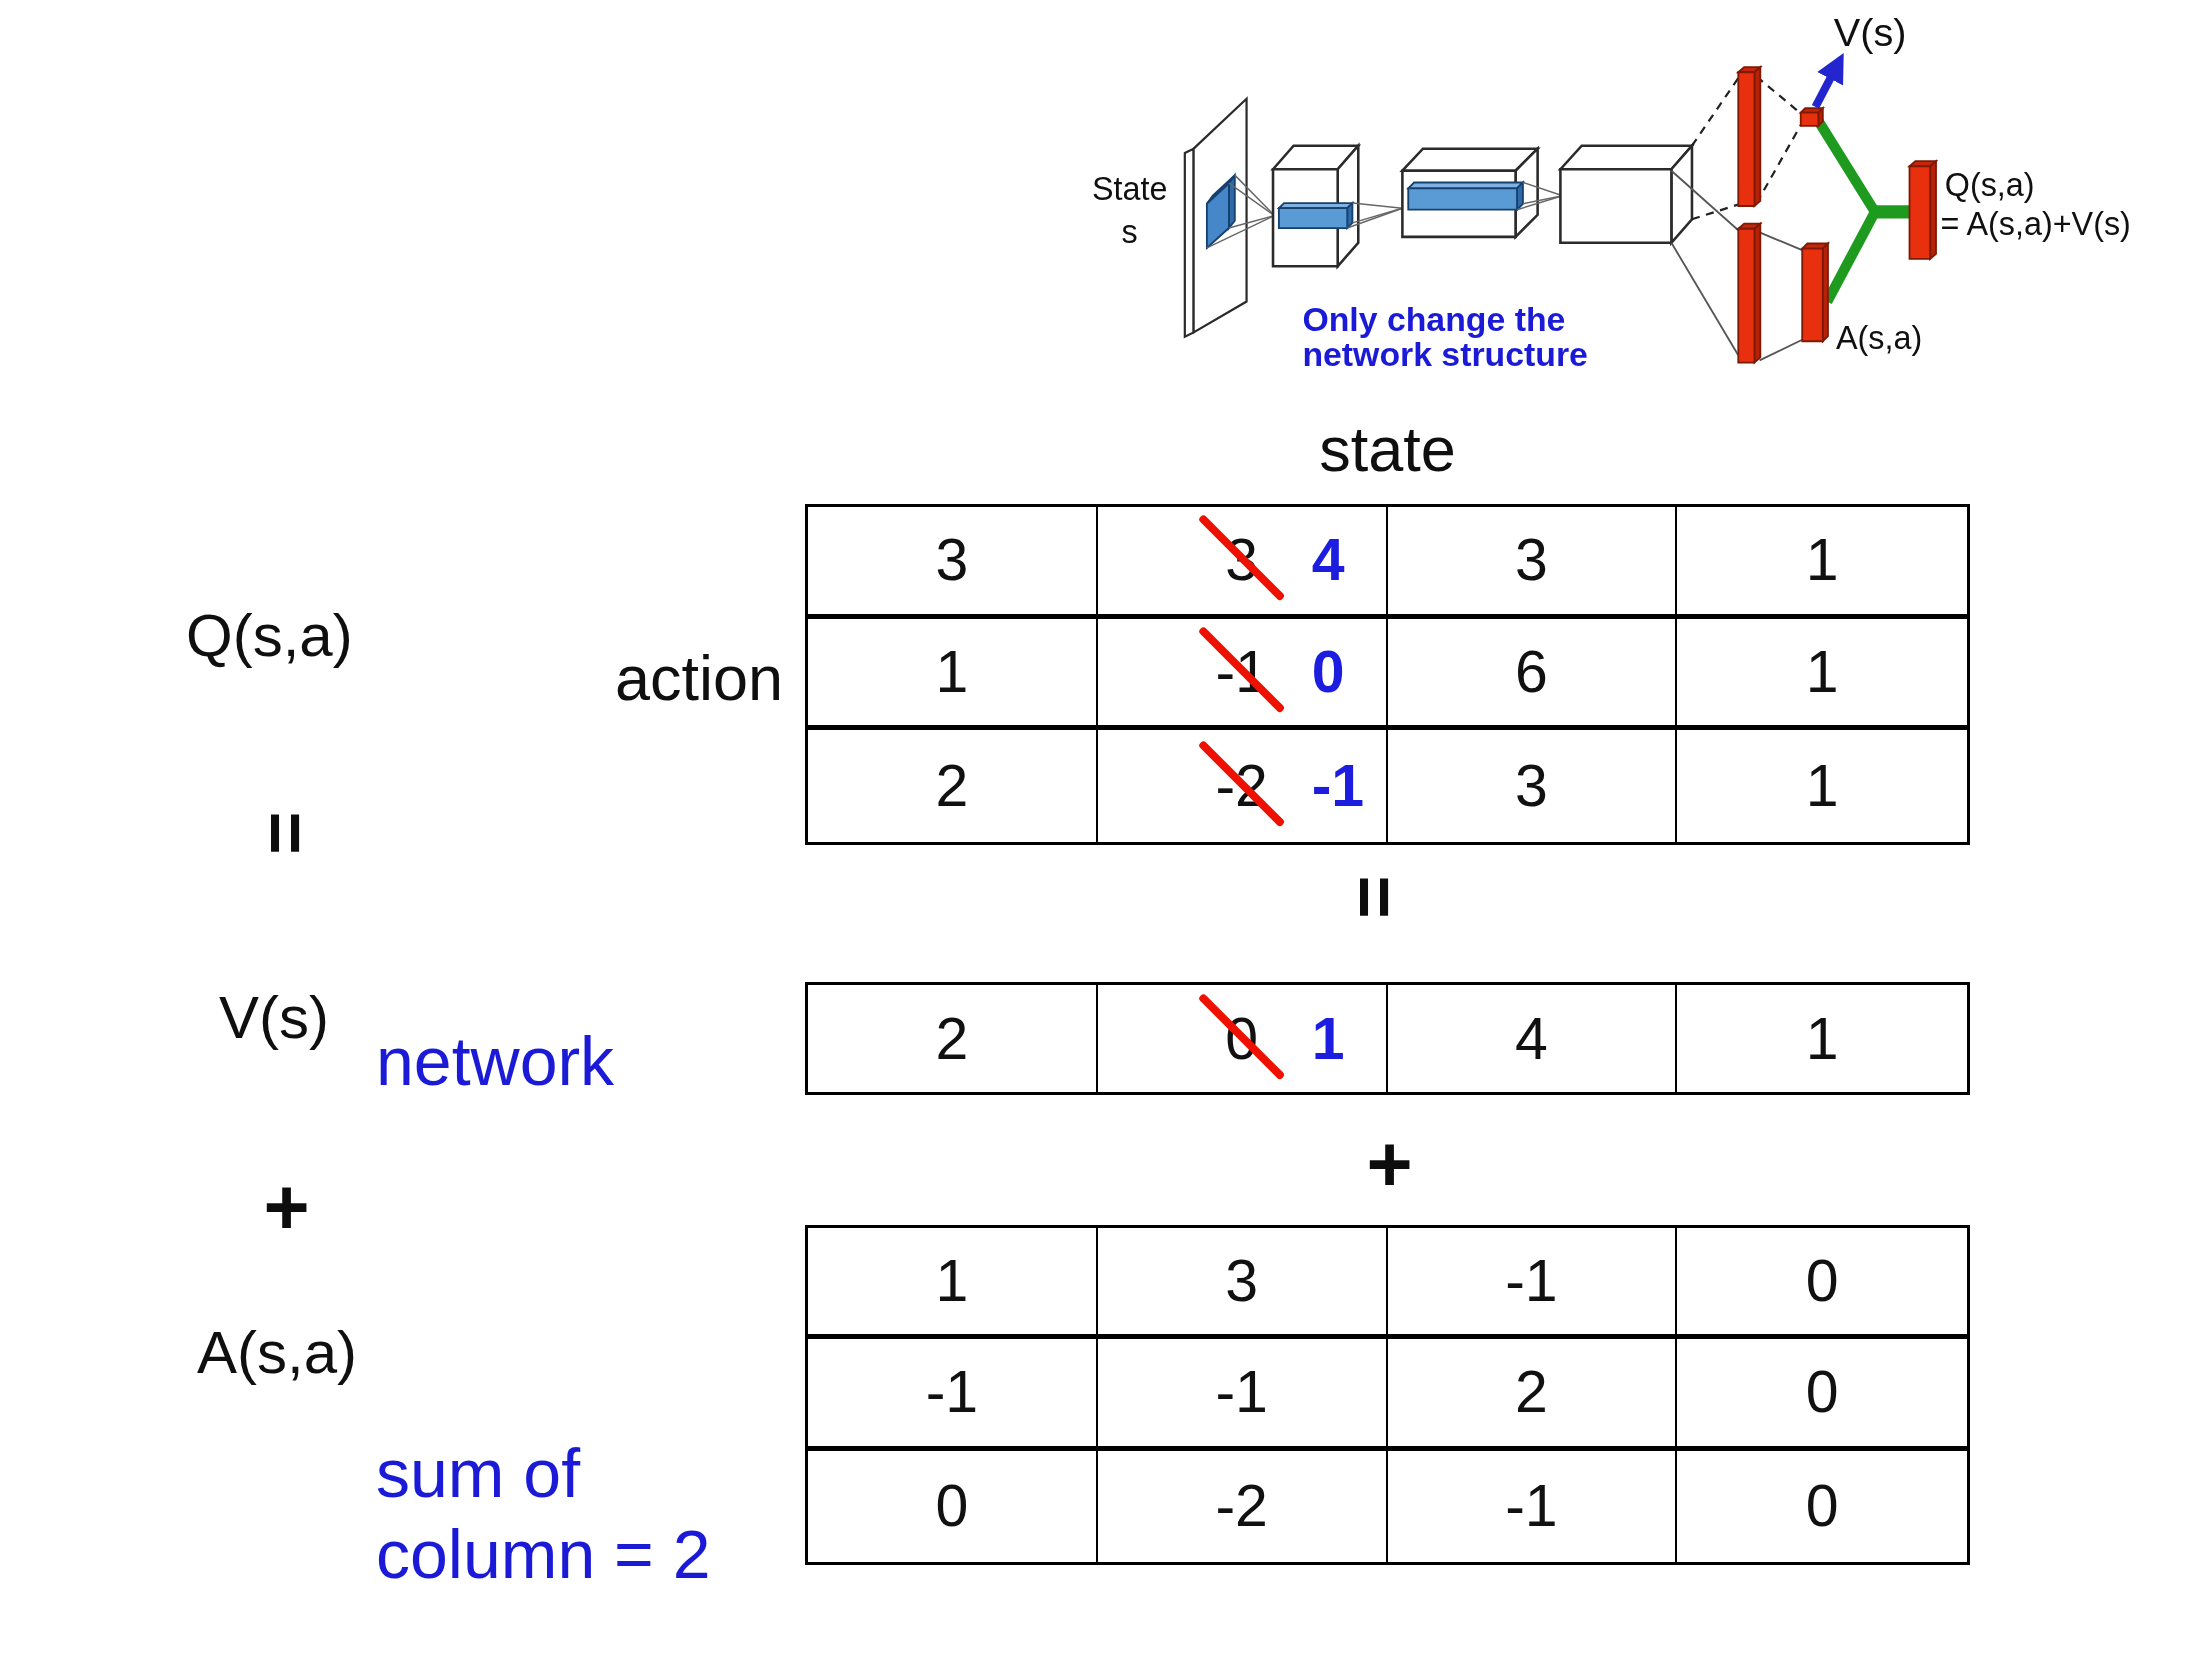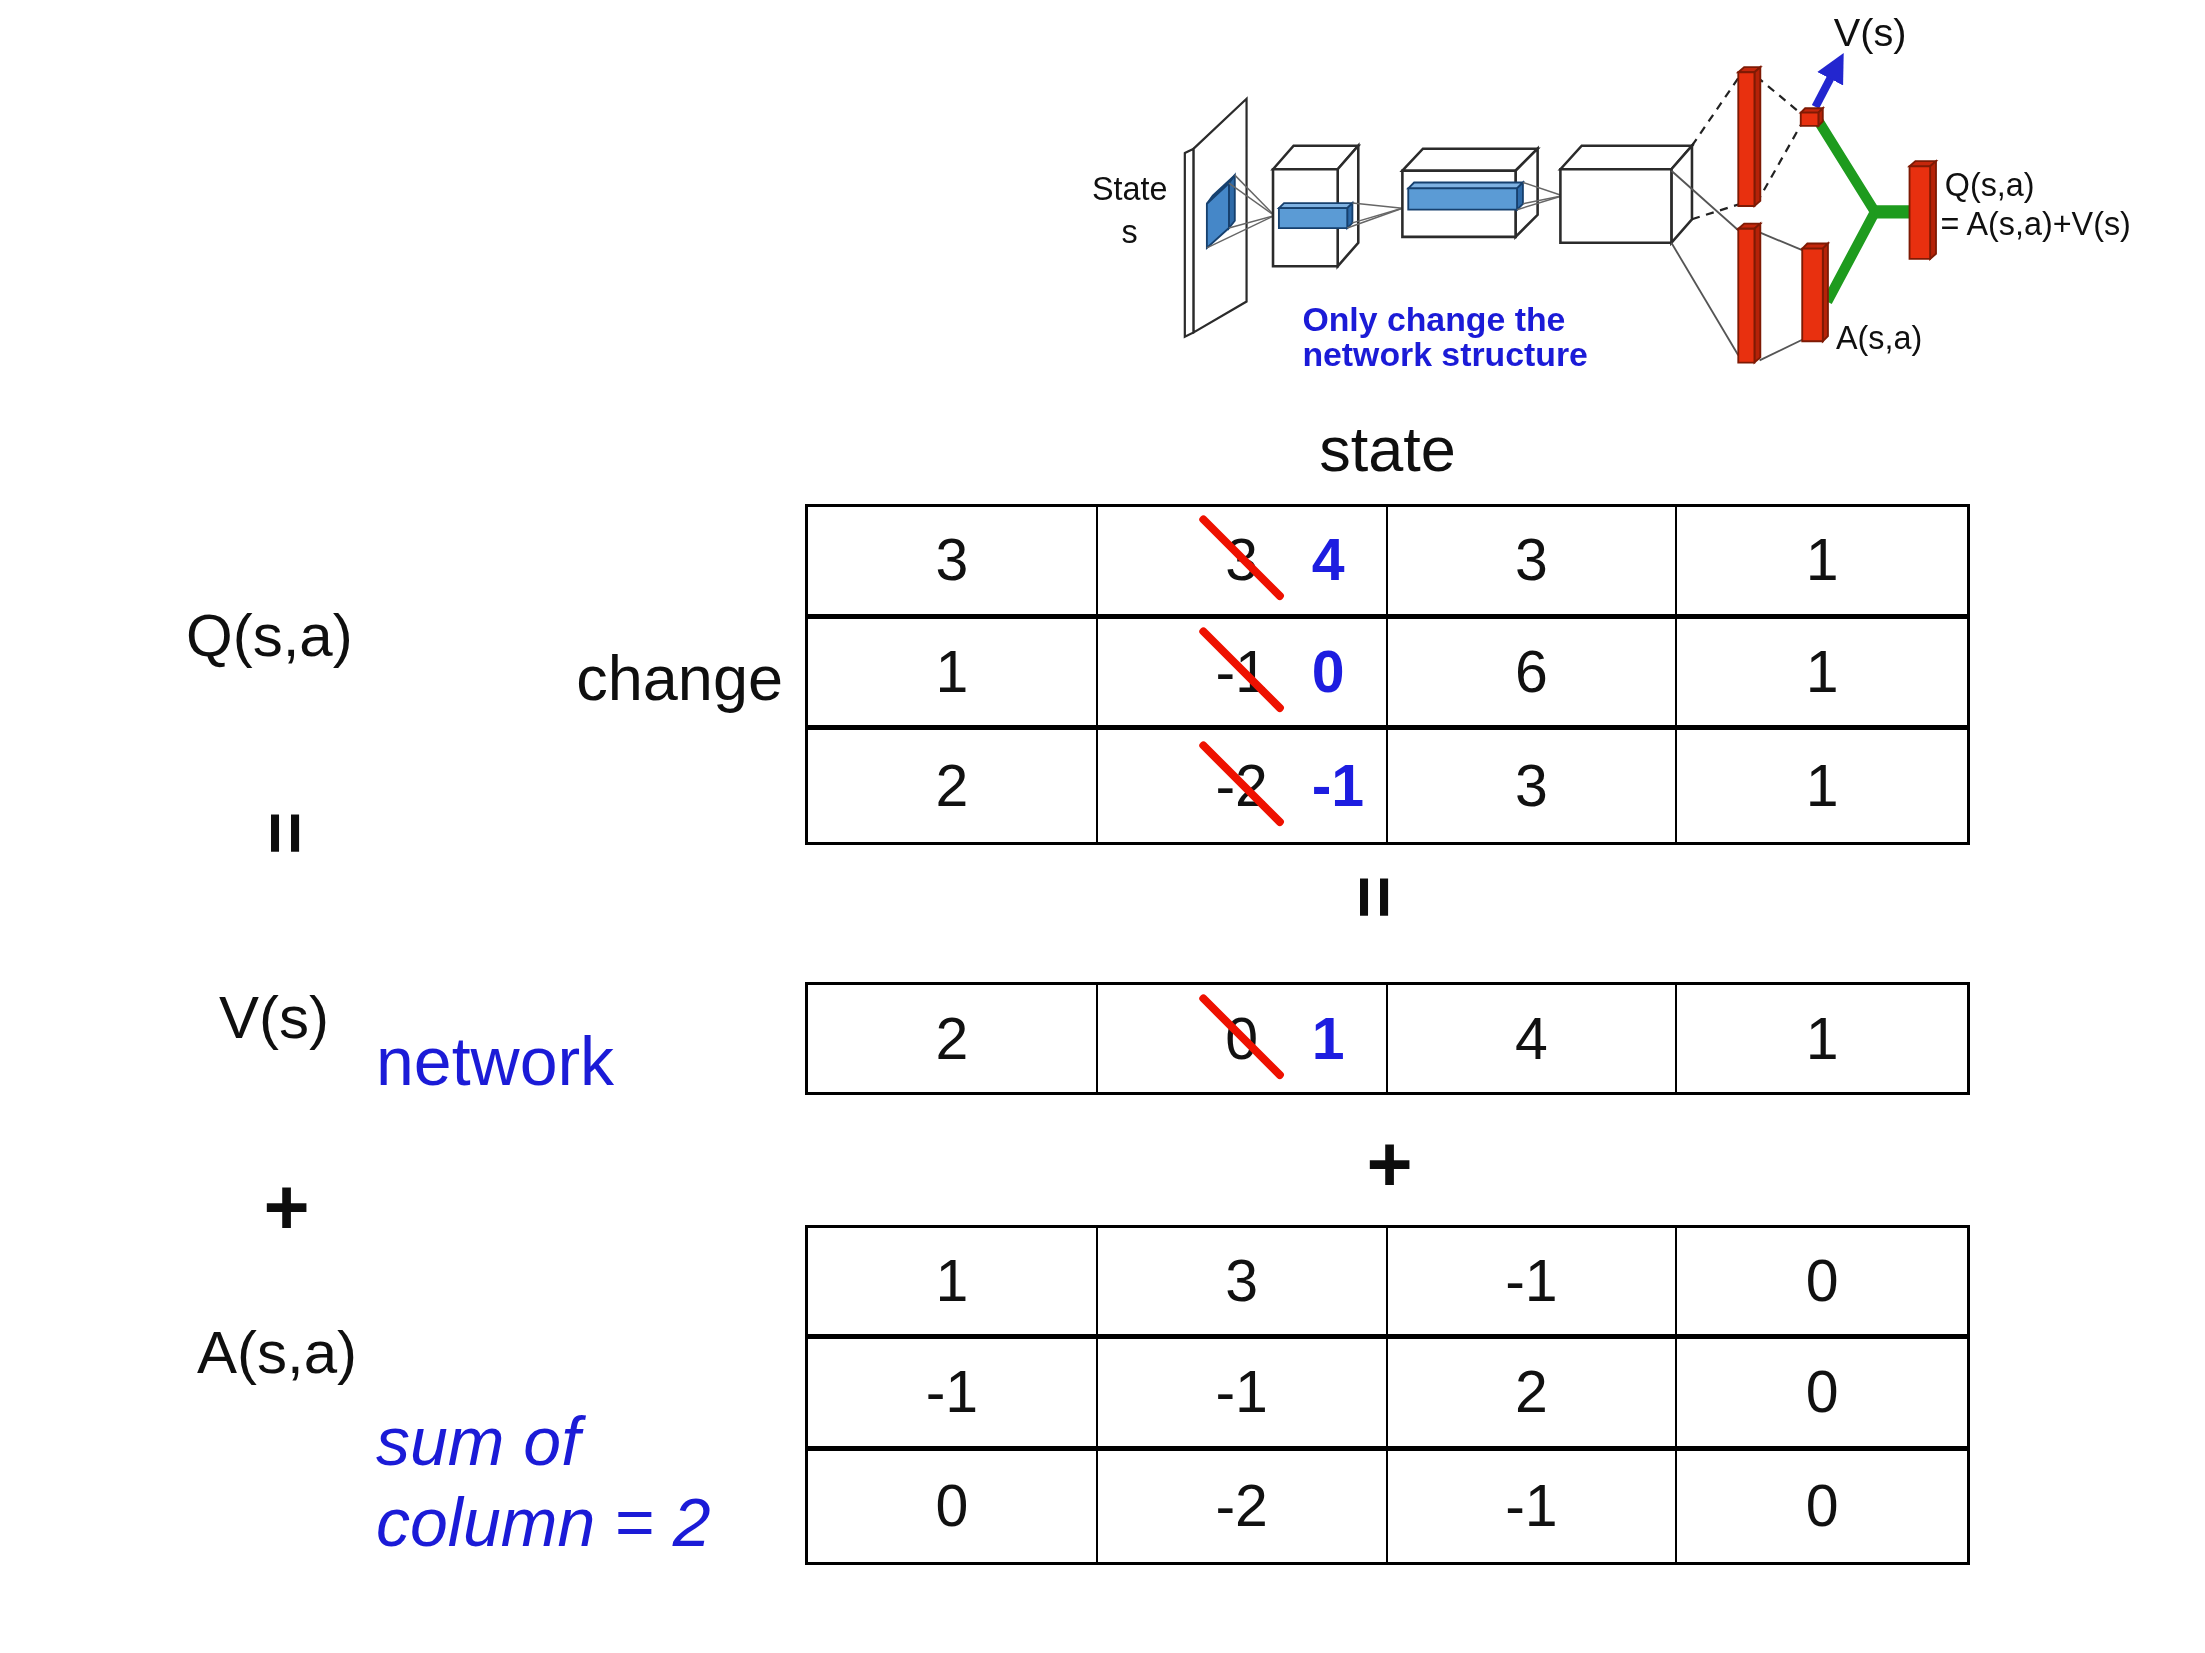--- a/index.html
+++ b/index.html
@@ -30,21 +30,21 @@
   .eq-mid{left:1337px;top:860px;}
 
   .plus{position:absolute;width:77px;height:77px;display:flex;align-items:center;
         justify-content:center;font-size:79px;font-weight:600;line-height:1;color:#0d0d0d;}
   .plus-left{left:248px;top:1168px;}
   .plus-mid{left:1351px;top:1125px;}
 
   .note{position:absolute;left:376px;color:#1b1bd7;font-size:68px;line-height:93px;
         white-space:nowrap;}
   .note-avg{top:1015px;}
-  .note-sum{top:1401px;line-height:81px;font-style:italic;}
+  .note-sum{top:1433px;line-height:81px;}
 
   
   .tbl{position:absolute;left:805px;width:1165px;display:grid;
        grid-template-columns:repeat(4,1fr);border:3.7px solid #000;background:#fff;
        box-sizing:border-box;}
   .tbl-q{top:504px;height:341px;grid-template-rows:repeat(3,1fr);}
   .tbl-v{top:982px;height:113px;grid-template-rows:1fr;}
   .tbl-a{top:1225px;height:340px;grid-template-rows:repeat(3,1fr);}
   .cell{border-right:2.9px solid #000;border-bottom:5.1px solid #000;display:flex;
         align-items:center;justify-content:center;font-size:59px;position:relative;
@@ -176,21 +176,21 @@
     <text x="1537" y="330" font-size="44" text-anchor="middle">s</text>
     <text x="2495" y="62" font-size="54">V(s)</text>
     <text x="2646" y="266" font-size="44">Q(s,a)</text>
     <text x="2640" y="320" font-size="44">= A(s,a)+V(s)</text>
     <text x="2498" y="474" font-size="44">A(s,a)</text>
     <text x="1772" y="450" font-size="46" class="blue-note">Only change the</text>
     <text x="1772" y="498" font-size="46" class="blue-note">network structure</text>
   </svg>
 
   <div class="lbl lbl-state">state</div>
-  <div class="lbl lbl-action">change</div>
+  <div class="lbl lbl-action">action</div>
   <div class="lbl lbl-q">Q(s,a)</div>
   <div class="rot-eq eq-left">=</div>
   <div class="lbl lbl-v">V(s)</div>
   <div class="plus plus-left">+</div>
   <div class="lbl lbl-a">A(s,a)</div>
   <div class="rot-eq eq-mid">=</div>
   <div class="plus plus-mid">+</div>
 
   <div class="note note-avg">
     <div>network</div>

